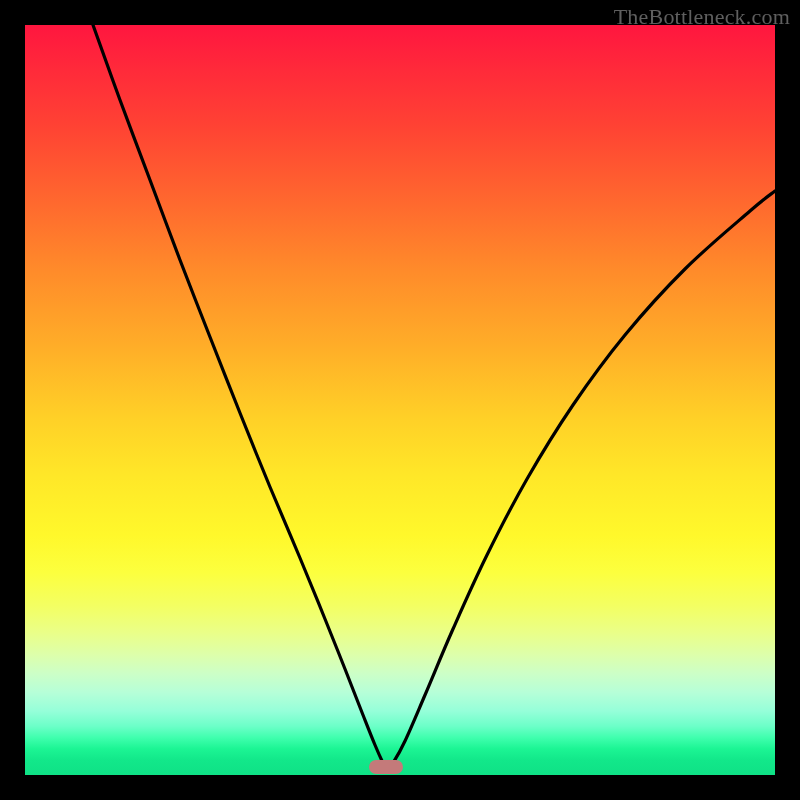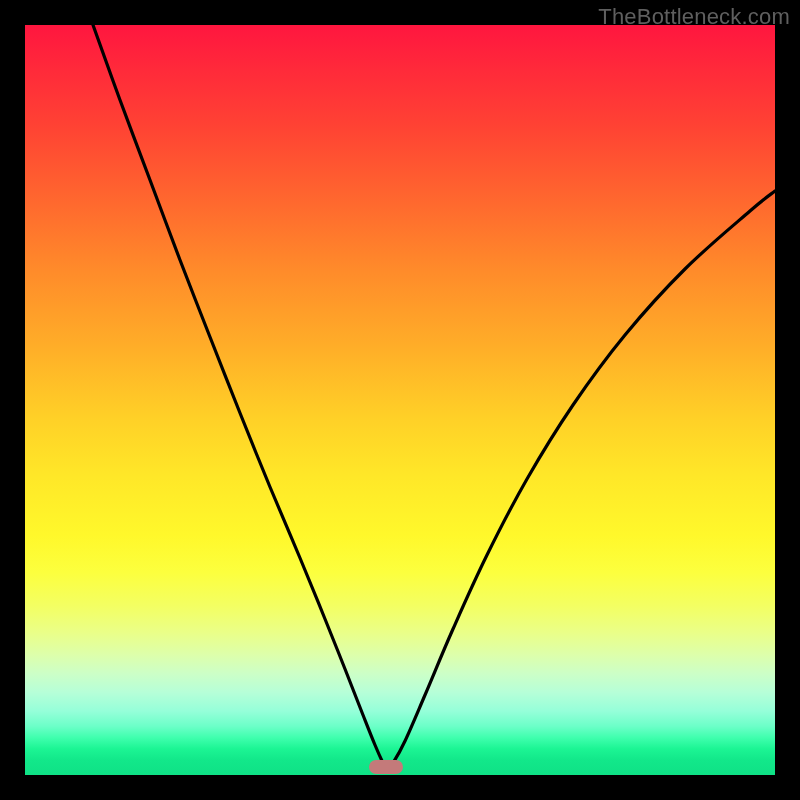--- a/index.html
+++ b/index.html
@@ -9,20 +9,21 @@
     height:800px;
     background:#000;
     overflow:hidden;
     font-family:Arial,Helvetica,sans-serif;
   }
   .frame{
     position:relative;
     width:800px;
     height:800px;
     background:#000;
+    font-family:Liberation Serif, serif;
   }
   .plot{
     position:absolute;
     left:25px;
     top:25px;
     width:750px;
     height:750px;
     overflow:hidden;
   }
   .gradient{

